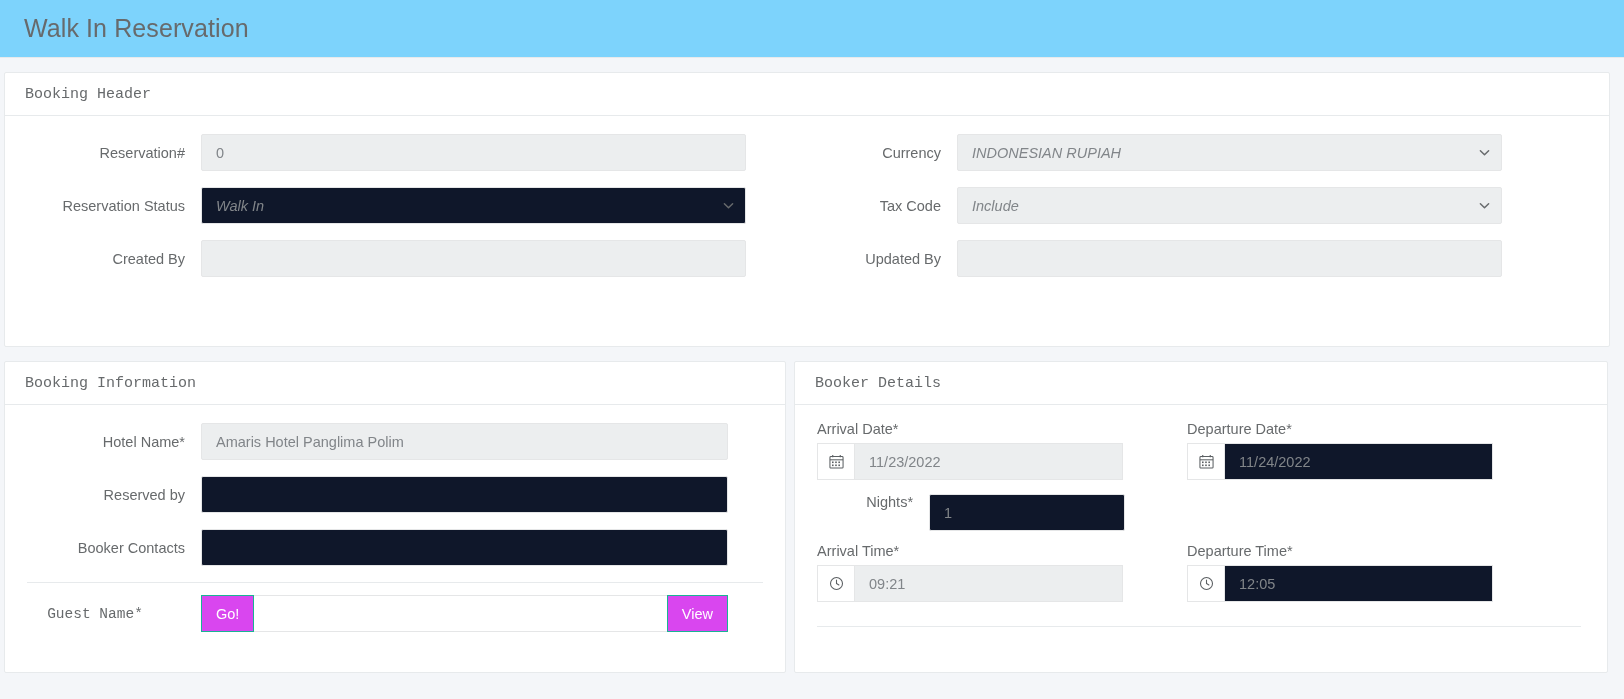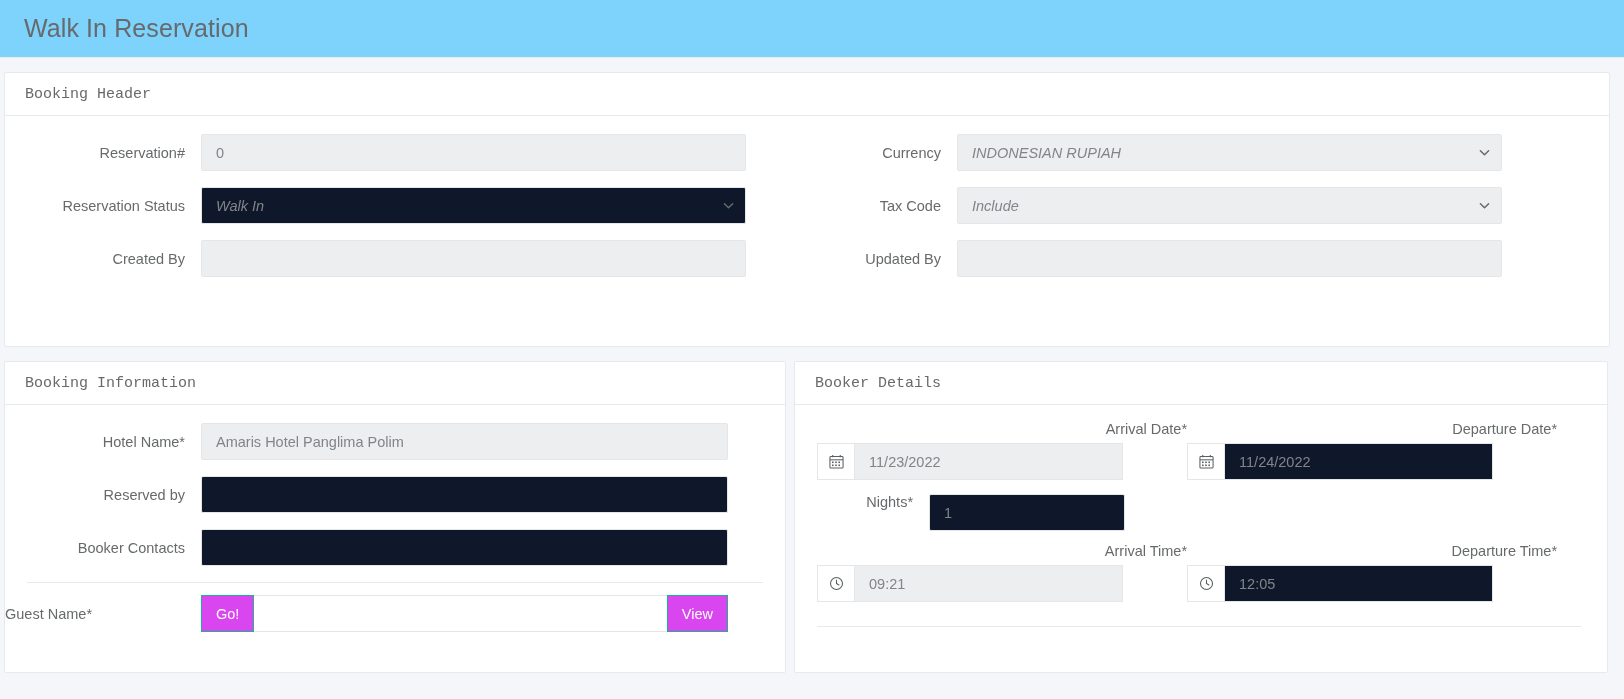--- a/index.html
+++ b/index.html
@@ -115,24 +115,25 @@
 
   .hr {
     height: 1px;
     background: #e7eaec;
     margin: 10px 22px 12px 22px;
   }
 
   .guest-row { display: flex; align-items: center; }
   .guest-row .lbl {
     width: 196px;
-    text-align: left;
+    text-align: center;
     padding-right: 16px;
     font-size: 14.5px;
     color: #676a6c;
+    font-family: Liberation Mono, monospace;
   }
   .input-group {
     display: flex;
     width: 527px;
     height: 37px;
   }
   .btn-green {
     background: #d946ef;
     color: #ffffff;
     border: 1px solid #1ab394;
@@ -148,21 +149,21 @@
   .input-group .mid {
     flex: 1 1 auto;
     border-top: 1px solid #e5e6e7;
     border-bottom: 1px solid #e5e6e7;
     background: #fff;
   }
 
   
   #booker-details-card .card-body { padding: 16px 0 0 22px; }
   .bd-grid { display: flex; }
-  .bd-col { width: 370px; text-align: right; }
+  .bd-col { width: 370px; }
   .bd-label {
     font-size: 14.5px;
     color: #676a6c;
     margin-bottom: 6px;
     display: block;
   }
   .ig {
     display: flex;
     height: 37px;
     width: 306px;

